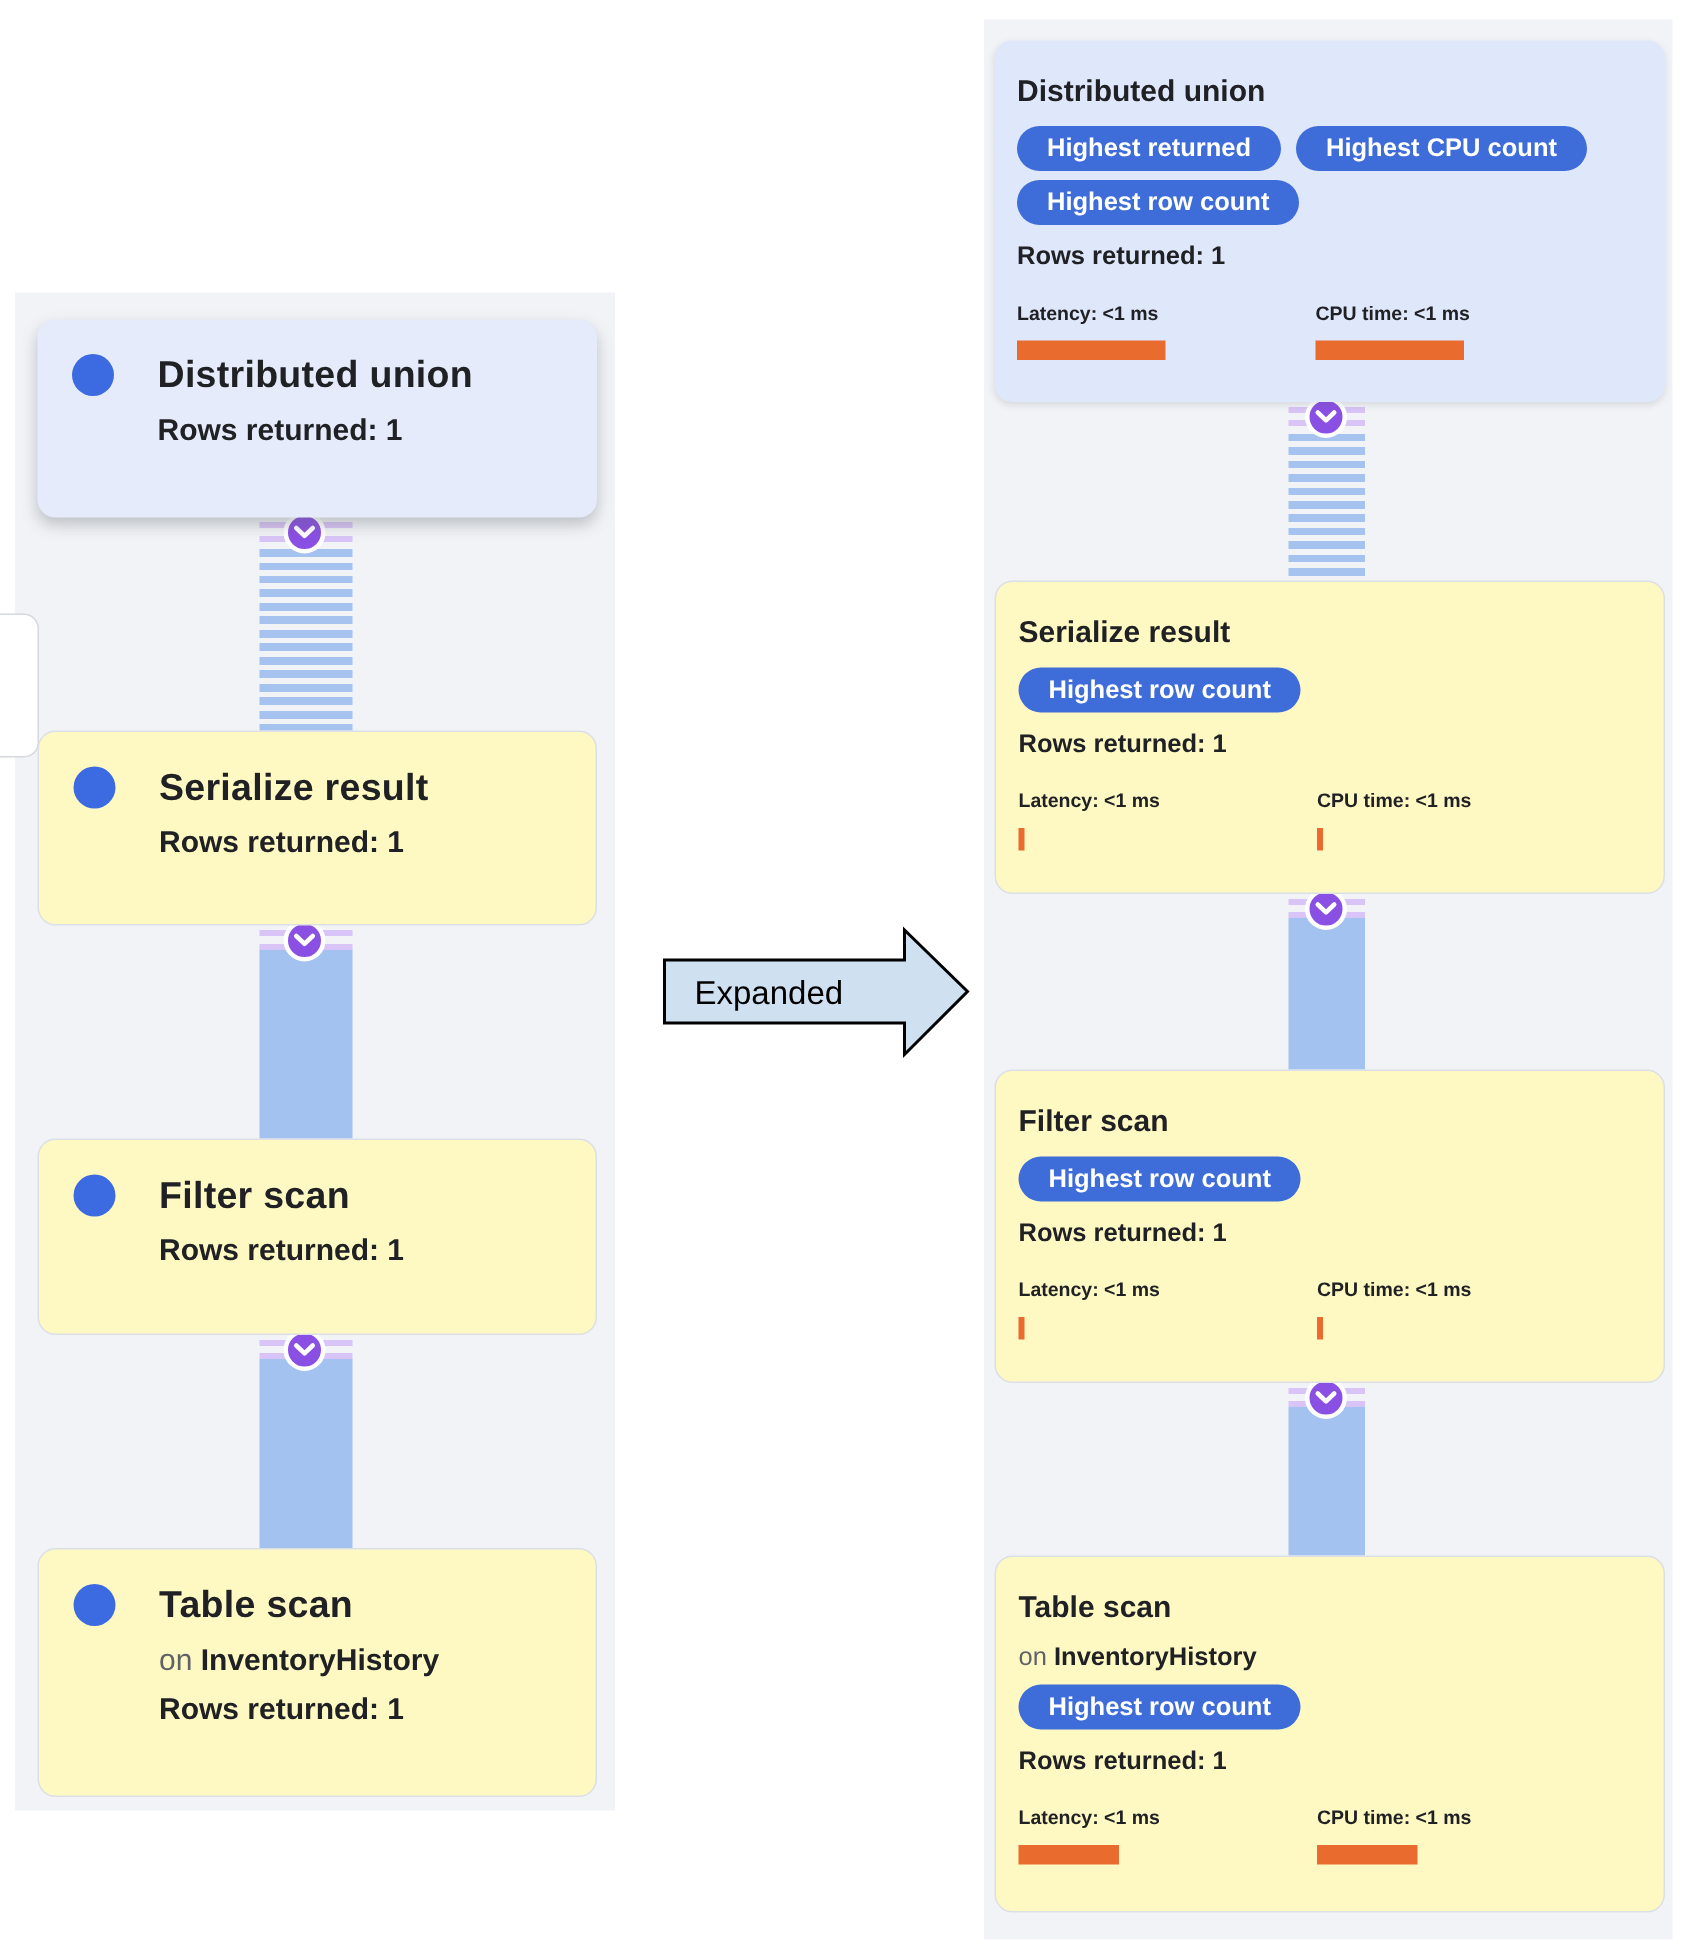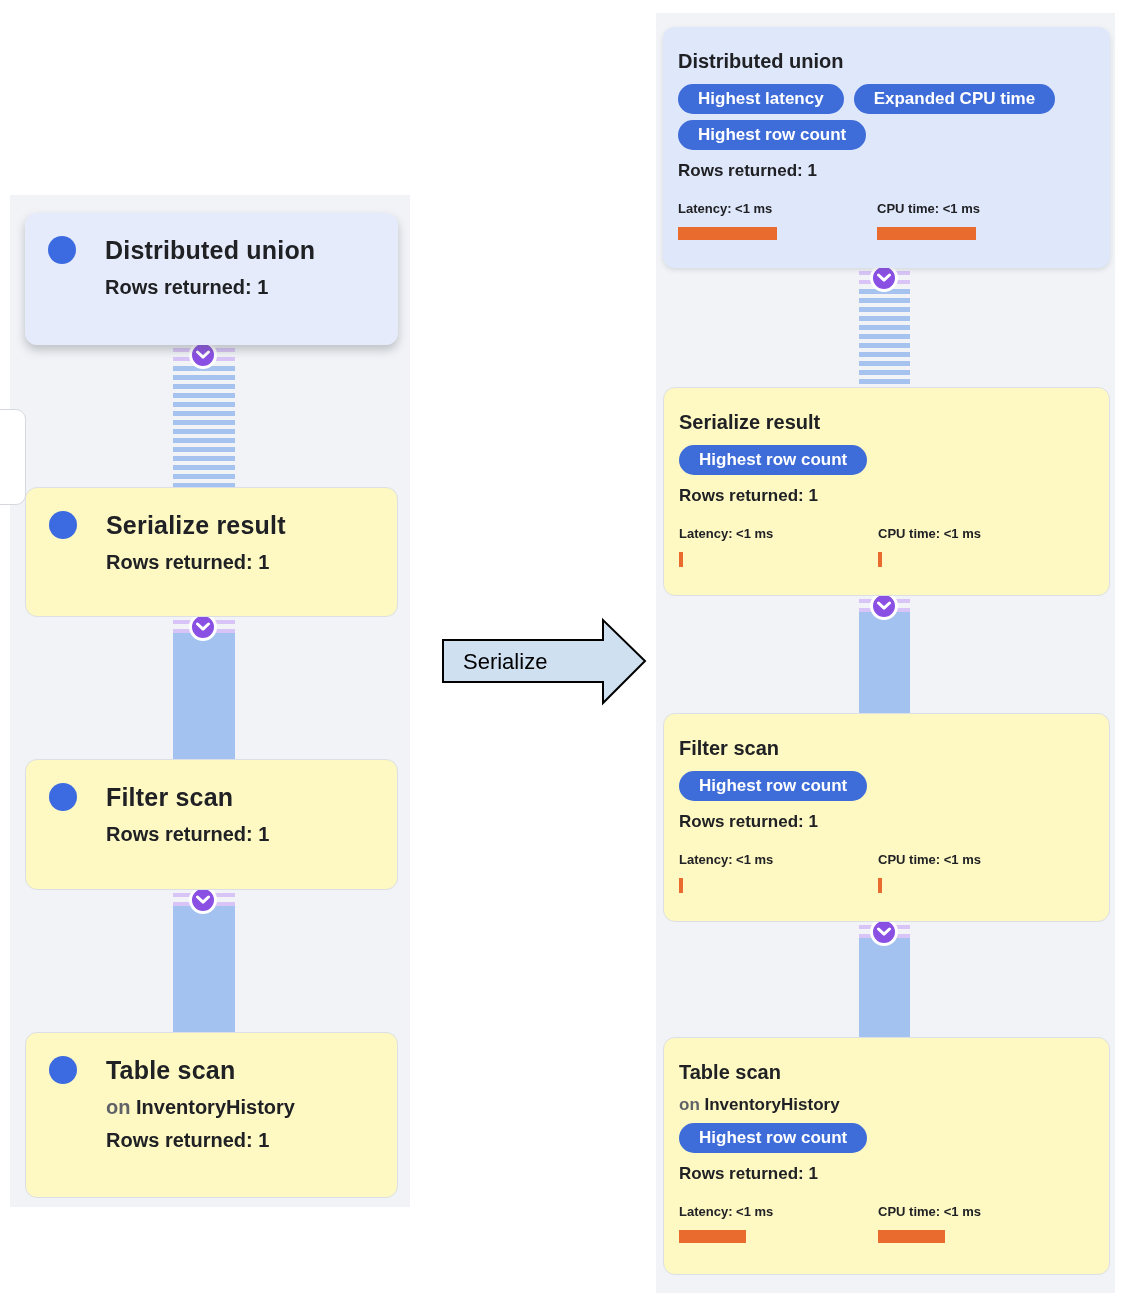--- a/index.html
+++ b/index.html
@@ -19,21 +19,21 @@
   .card.hl-left  { background:#e5ebfa; box-shadow:0 5px 10px rgba(95,99,104,.35); }
   .card.hl-right { background:#dfe7fa; box-shadow:0 2px 5px rgba(95,99,104,.18); }
 
   
   .cnode { padding:20px 10px 0 80px; }
   .cnode .bullet { position:absolute; left:23px; top:23px; width:28px; height:28px;
                    border-radius:50%; background:#3c6ae0; }
   .ctitle { font-size:25px; font-weight:bold; line-height:34px; letter-spacing:.2px; }
   .cline  { font-size:20px; font-weight:bold; line-height:33px; margin-top:4px; }
   .cnode .cline + .cline { margin-top:0; }
-  .on-prefix { font-weight:700; color:#5f6368; }
+  .on-prefix { font-weight:400; color:#5f6368; }
 
   
   .xnode { padding:22px 15px 0 15px; }
   .xtitle { font-size:20px; font-weight:bold; line-height:25px; }
   .badges { margin-top:7px; }
   .badge { display:inline-block; background:#3e6cd9; color:#ffffff;
            font-size:17px; font-weight:bold; line-height:30px; height:30px;
            padding:0 20px; border-radius:15px; margin:3px 10px 3px 0; }
   .xrows { font-size:17px; font-weight:bold; margin-top:7px; line-height:22px; }
   .stats { position:relative; margin-top:17px; height:70px; }
@@ -124,21 +124,21 @@
   <div class="card white cnode" style="left:25px; top:1032px; width:373px; height:166px;">
     <span class="bullet"></span>
     <div class="ctitle">Table scan</div>
     <div class="cline"><span class="on-prefix">on</span> <span>InventoryHistory</span></div>
     <div class="cline">Rows returned: 1</div>
   </div>
 
   <svg class="arrow-svg" width="210" height="92" viewBox="0 0 210 92">
     <polygon points="3,25 163,25 163,5 205,46 163,88 163,67 3,67" fill="#cfe0f1" stroke="#000000" stroke-width="2"></polygon>
   </svg>
-  <div class="arrow-label">Serialize</div>
+  <div class="arrow-label">Expanded</div>
 
   <div class="panel expanded"></div>
 
   <div class="conn conn-right striped" style="left:859px; top:268px; width:51px; height:119px;">
     <div class="bar"></div>
     <div class="chev-stripes"></div>
     <div class="chev-circle">
       <svg width="16" height="10" viewBox="0 0 16 10">
           <path d="M2.5 2 L8 7.2 L13.5 2" stroke="#ffffff" stroke-width="3" fill="none" stroke-linecap="round" stroke-linejoin="round"></path>
         </svg>
@@ -159,21 +159,21 @@
     <div class="chev-circle">
       <svg width="16" height="10" viewBox="0 0 16 10">
           <path d="M2.5 2 L8 7.2 L13.5 2" stroke="#ffffff" stroke-width="3" fill="none" stroke-linecap="round" stroke-linejoin="round"></path>
         </svg>
     </div>
   </div>
 
   <div class="card hl-right xnode" style="left:663px; top:27px; width:447px; height:241px;">
     <div class="xtitle">Distributed union</div>
     <div class="badges">
-      <span class="badge">Highest latency</span><span class="badge">Expanded CPU time</span><span class="badge">Highest row count</span>
+      <span class="badge">Highest returned</span><span class="badge">Highest CPU count</span><span class="badge">Highest row count</span>
     </div>
     <div class="xrows">Rows returned: 1</div>
     <div class="stats">
       <div class="stat col1">
         <div class="stat-label">Latency: &lt;1 ms</div>
         <div class="stat-bar" style="width: 99px;"></div>
       </div>
       <div class="stat col2">
         <div class="stat-label">CPU time: &lt;1 ms</div>
         <div class="stat-bar" style="width: 99px;"></div>

